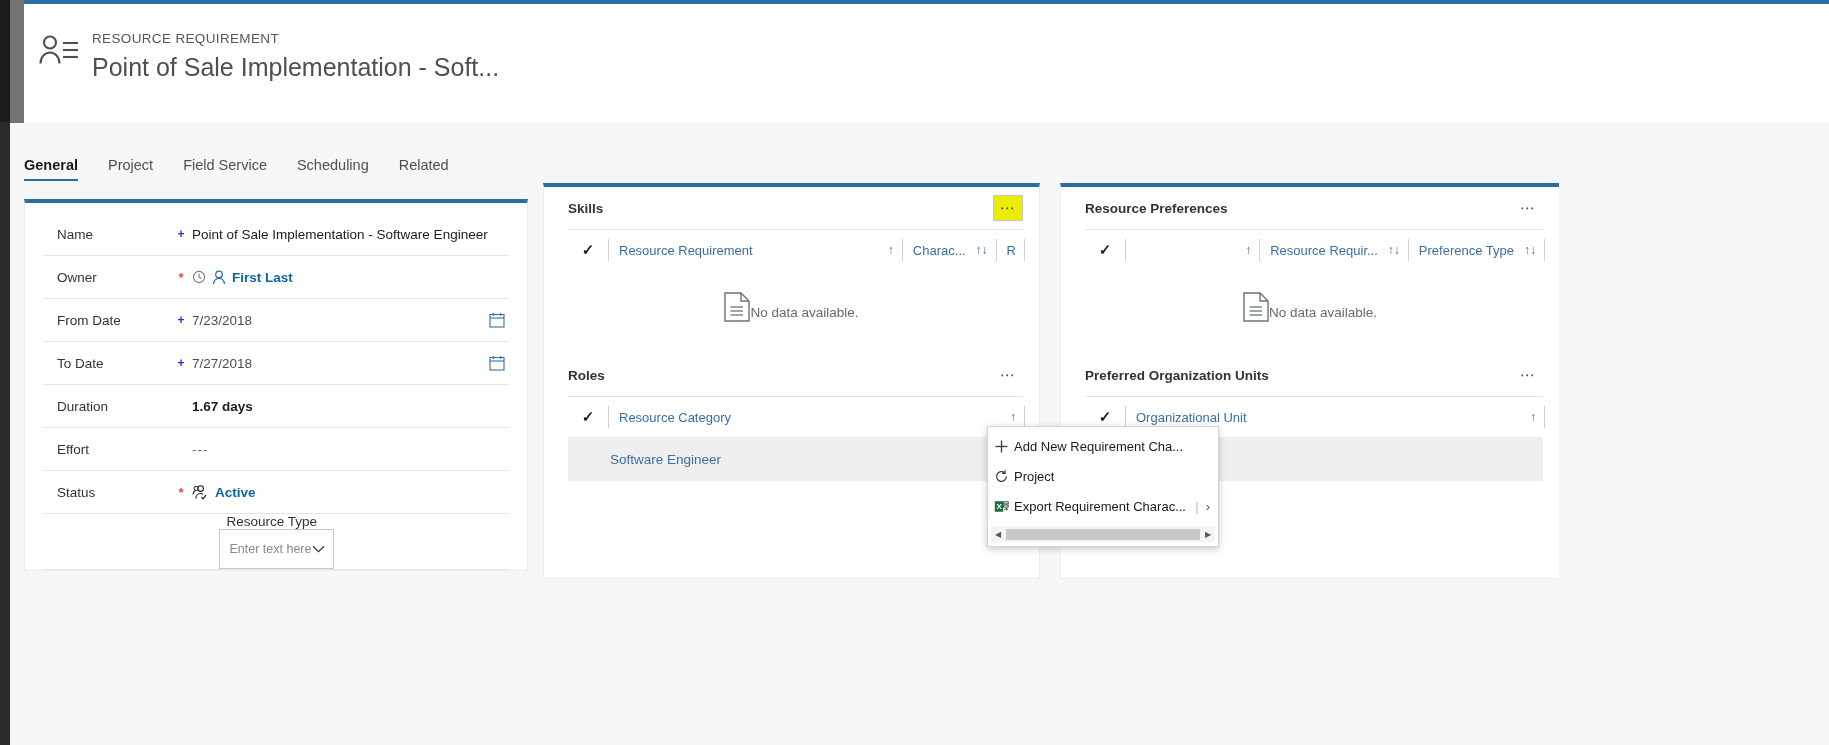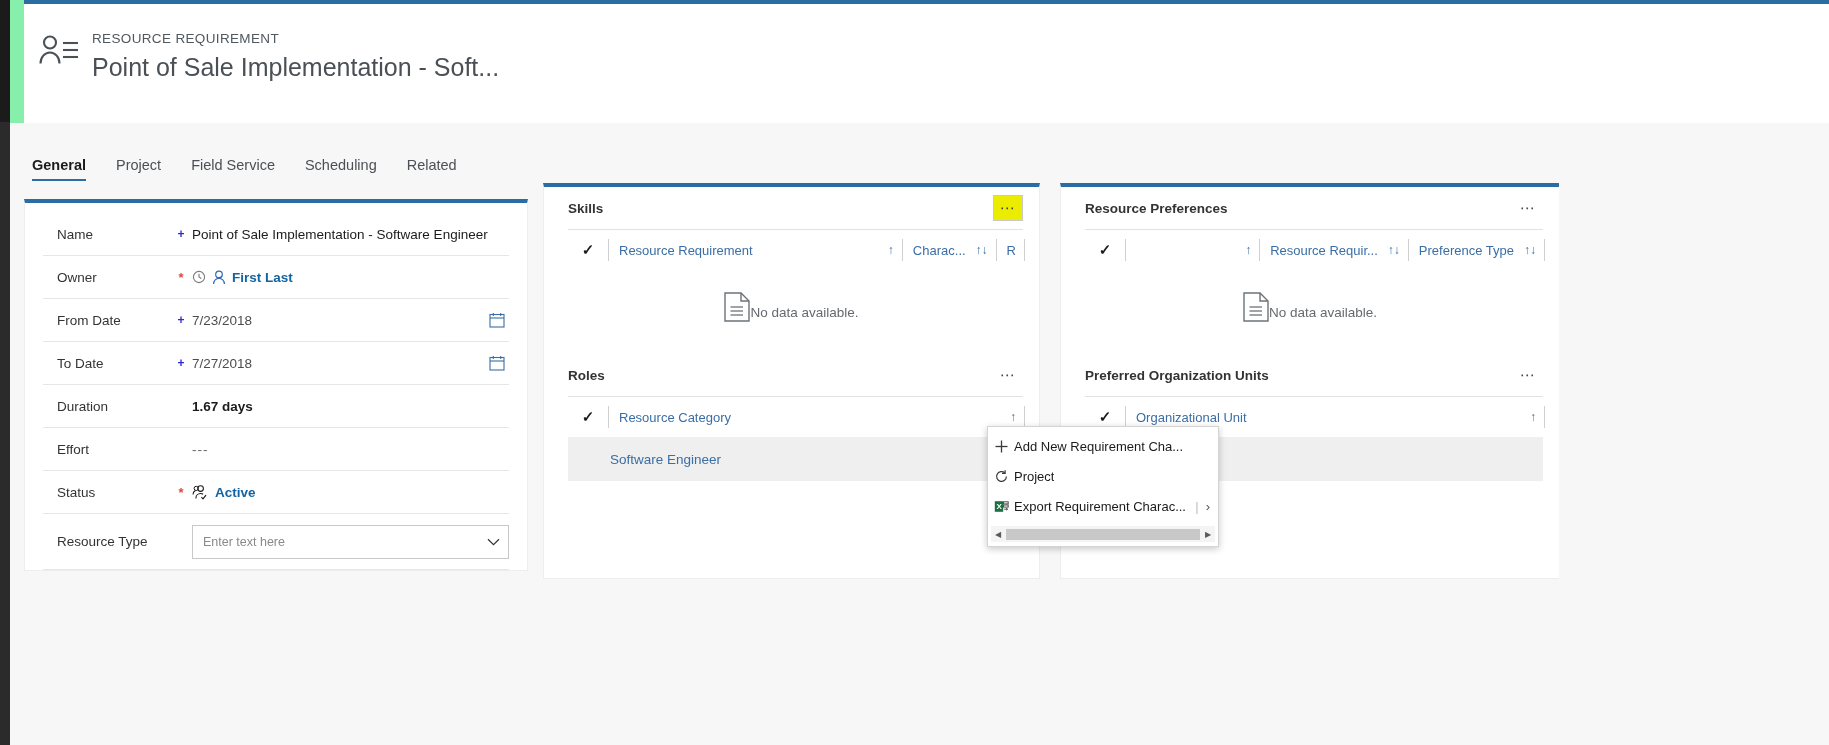--- a/index.html
+++ b/index.html
@@ -8,21 +8,21 @@
     margin: 0; padding: 0;
     width: 1829px; height: 745px;
     background: #ffffff;
     font-family: "Liberation Sans", sans-serif;
     overflow: hidden;
   }
 
   #app {
     position: relative;
     width: 1829px; height: 745px;
-    background: #86efac;
+    background: #737373;
   }
 
   
   .top-accent {
     position: absolute; top: 0; left: 24px; right: 0;
     height: 4px; background: #2b6ca3;
   }
   
   .left-rail {
     position: absolute; top: 0; left: 0;
@@ -57,21 +57,21 @@
   .header-title {
     font-size: 25px; color: #4a5056; font-weight: 400;
     line-height: 30px;
   }
 
   
   .tabstrip {
     position: absolute; top: 123px; left: 10px; right: 0;
     height: 60px; background: #f7f7f7;
     display: flex; align-items: flex-end;
-    padding-left: 22px;
+    padding-left: 14px;
   }
   .tab {
     position: relative;
     font-size: 14.5px; color: #4c5054;
     padding: 0 0 10px 0; margin-right: 30px;
     cursor: pointer; white-space: nowrap;
   }
   .tab.active { color: #1b1b1b; font-weight: 600; }
   .tab.active::after {
     content: ""; position: absolute; left: 0; right: 0; bottom: 2px;
@@ -97,21 +97,21 @@
   .card-mid     { left: 533px;  top: 0px; width: 497px; height: 396px; }
   .card-right   { left: 1050px; top: 0px; width: 499px; height: 396px; border-right: none; }
 
   
   .form { padding: 10px 18px 0 18px; }
   .frow {
     display: flex; align-items: center;
     height: 43px;
     border-bottom: 1px solid #e6e6e6;
   }
-  .frow:last-child { border-bottom: 1px solid #e6e6e6; }
+  .frow:last-child { border-bottom: 1px solid #e6e6e6; flex-direction: column; }
   .flabel {
     width: 127px; flex: none;
     font-size: 13.5px; color: #333333;
     padding-left: 14px;
   }
   .freq { width: 22px; flex: none; text-align: center; font-size: 13px; line-height: 1; }
   .freq.plus { color: #2b2bd1; font-weight: 700; font-size: 12px; }
   .freq.star { color: #e2483d; font-weight: 700; font-size: 13px; }
   .fvalue {
     flex: 1 1 auto;

